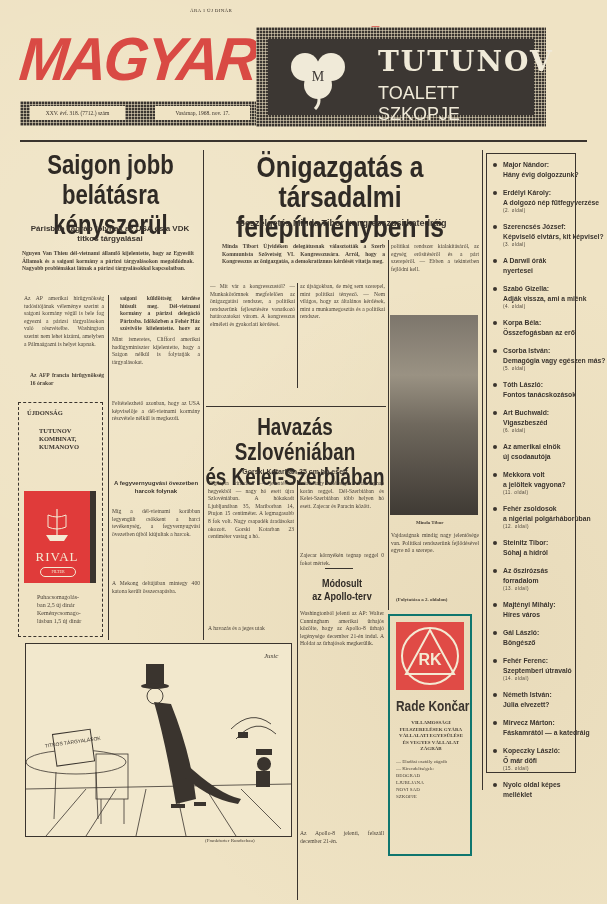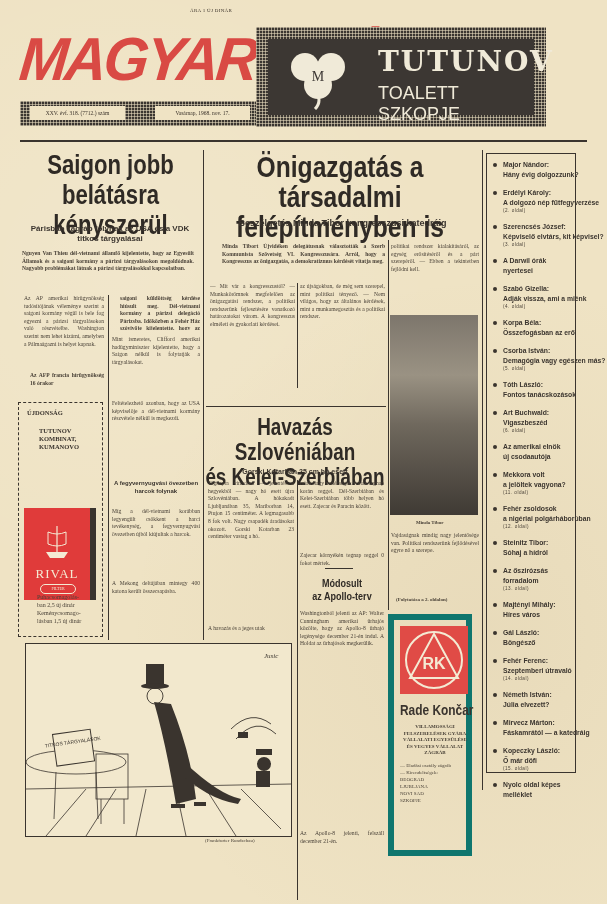--- a/index.html
+++ b/index.html
@@ -77,33 +77,33 @@
     transform:scaleX(0.85); transform-origin:left; white-space:nowrap; display:block;
   }
   .toc-item .pg { font-size:4.6px; color:#4a4238; letter-spacing:0.5px; display:block; margin-top:1px; }
 
   .ad-tutunov {
     left:18px; top:402px; width:85px; height:235px;
     border:1.5px dashed #3a342e; box-sizing:border-box;
   }
   .ad-tutunov .lbl { font-size:6.5px; font-weight:bold; color:#3a342e; line-height:8px; }
   .pack {
-    position:absolute; left:5px; top:105px; width:66px; height:92px; background:#e03b3a;
+    position:absolute; left:5px; top:88px; width:66px; height:92px; background:#e03b3a;
     box-shadow:6px 0 0 #3a342e;
   }
   .pack .rival {
     position:absolute; left:0; width:66px; top:58px; text-align:center; color:#f4ead3;
     font-family:"Liberation Serif", serif; font-size:13px; letter-spacing:1px;
   }
   .pack .filter {
     position:absolute; left:16px; top:76px; width:34px; height:8px; border:1px solid #f4ead3;
     border-radius:5px; font-size:4px; line-height:8px; text-align:center; color:#f4ead3;
   }
   .ad-rk {
-    left:388px; top:614px; width:84px; height:242px; border:6px solid #0f766e; box-sizing:border-box;text-decoration:underline;
+    left:388px; top:614px; width:84px; height:242px; border:2px solid #0f766e; box-sizing:border-box;text-decoration:underline;
   }
   .rk-logo {
     position:absolute; left:6px; top:6px; width:68px; height:68px; background:#e04b46;
   }
   .rk-title {
     position:absolute; left:6px; top:82px; font-family:"Liberation Sans", sans-serif; font-weight:bold;
     font-size:14px; color:#3a342e; transform:scaleX(0.85); transform-origin:left; white-space:nowrap;
   }
   .cartoon {
     left:25px; top:643px; width:265px; height:192px; border:1px solid #3a342e; background:#f2e8cd;

